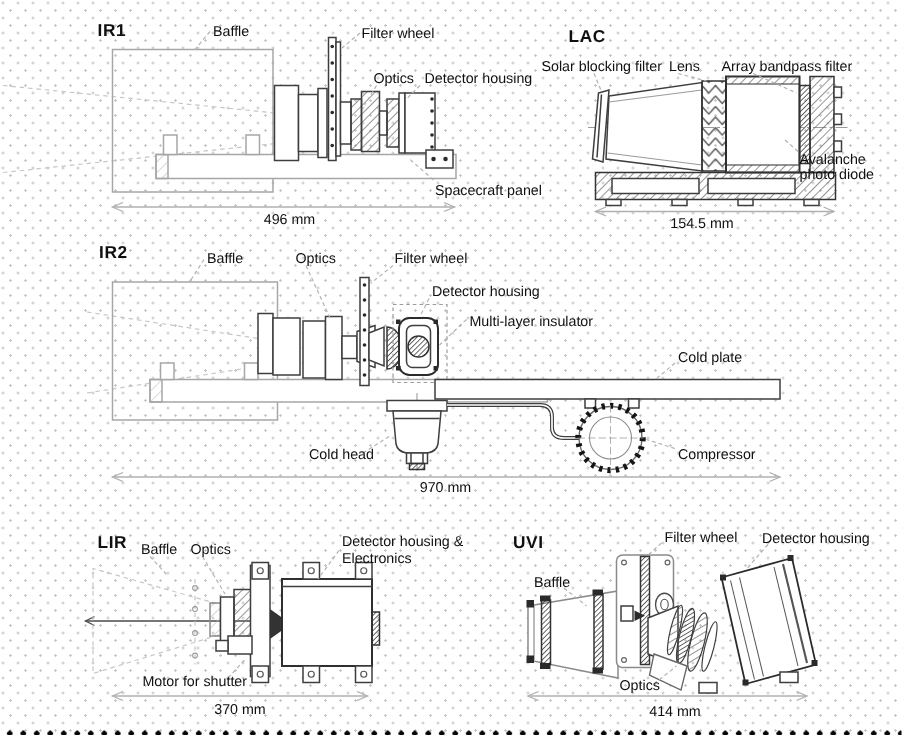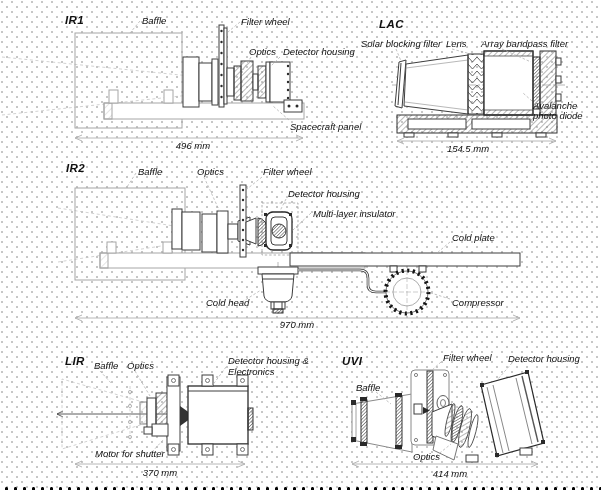--- a/index.html
+++ b/index.html
@@ -6,21 +6,20 @@
   body{width:601px;height:490px;overflow:hidden;background:#fff;}
   .stage{
     position:relative;width:601px;height:490px;
     background-color:#ffffff;
     background-image:
       radial-gradient(#c7c7c7 0.8px, transparent 0.95px),
       radial-gradient(#c7c7c7 0.8px, transparent 0.95px);
     background-size:10px 10px,10px 10px;
     background-position:2px 2px,7px 7px;
     font-family:"Liberation Sans", sans-serif;
-    font-style:italic;
   }
   .perf{
     position:absolute;left:0;right:0;bottom:0;height:8px;
     background-image:radial-gradient(circle, #050505 1.7px, transparent 1.95px);
     background-size:9px 8px;
     background-position:2px 3px;
     background-repeat:repeat-x;
   }
   svg{position:absolute;left:0;top:0;}
   .t{font-family:"Liberation Sans",sans-serif;font-size:9.5px;fill:#101010;}

